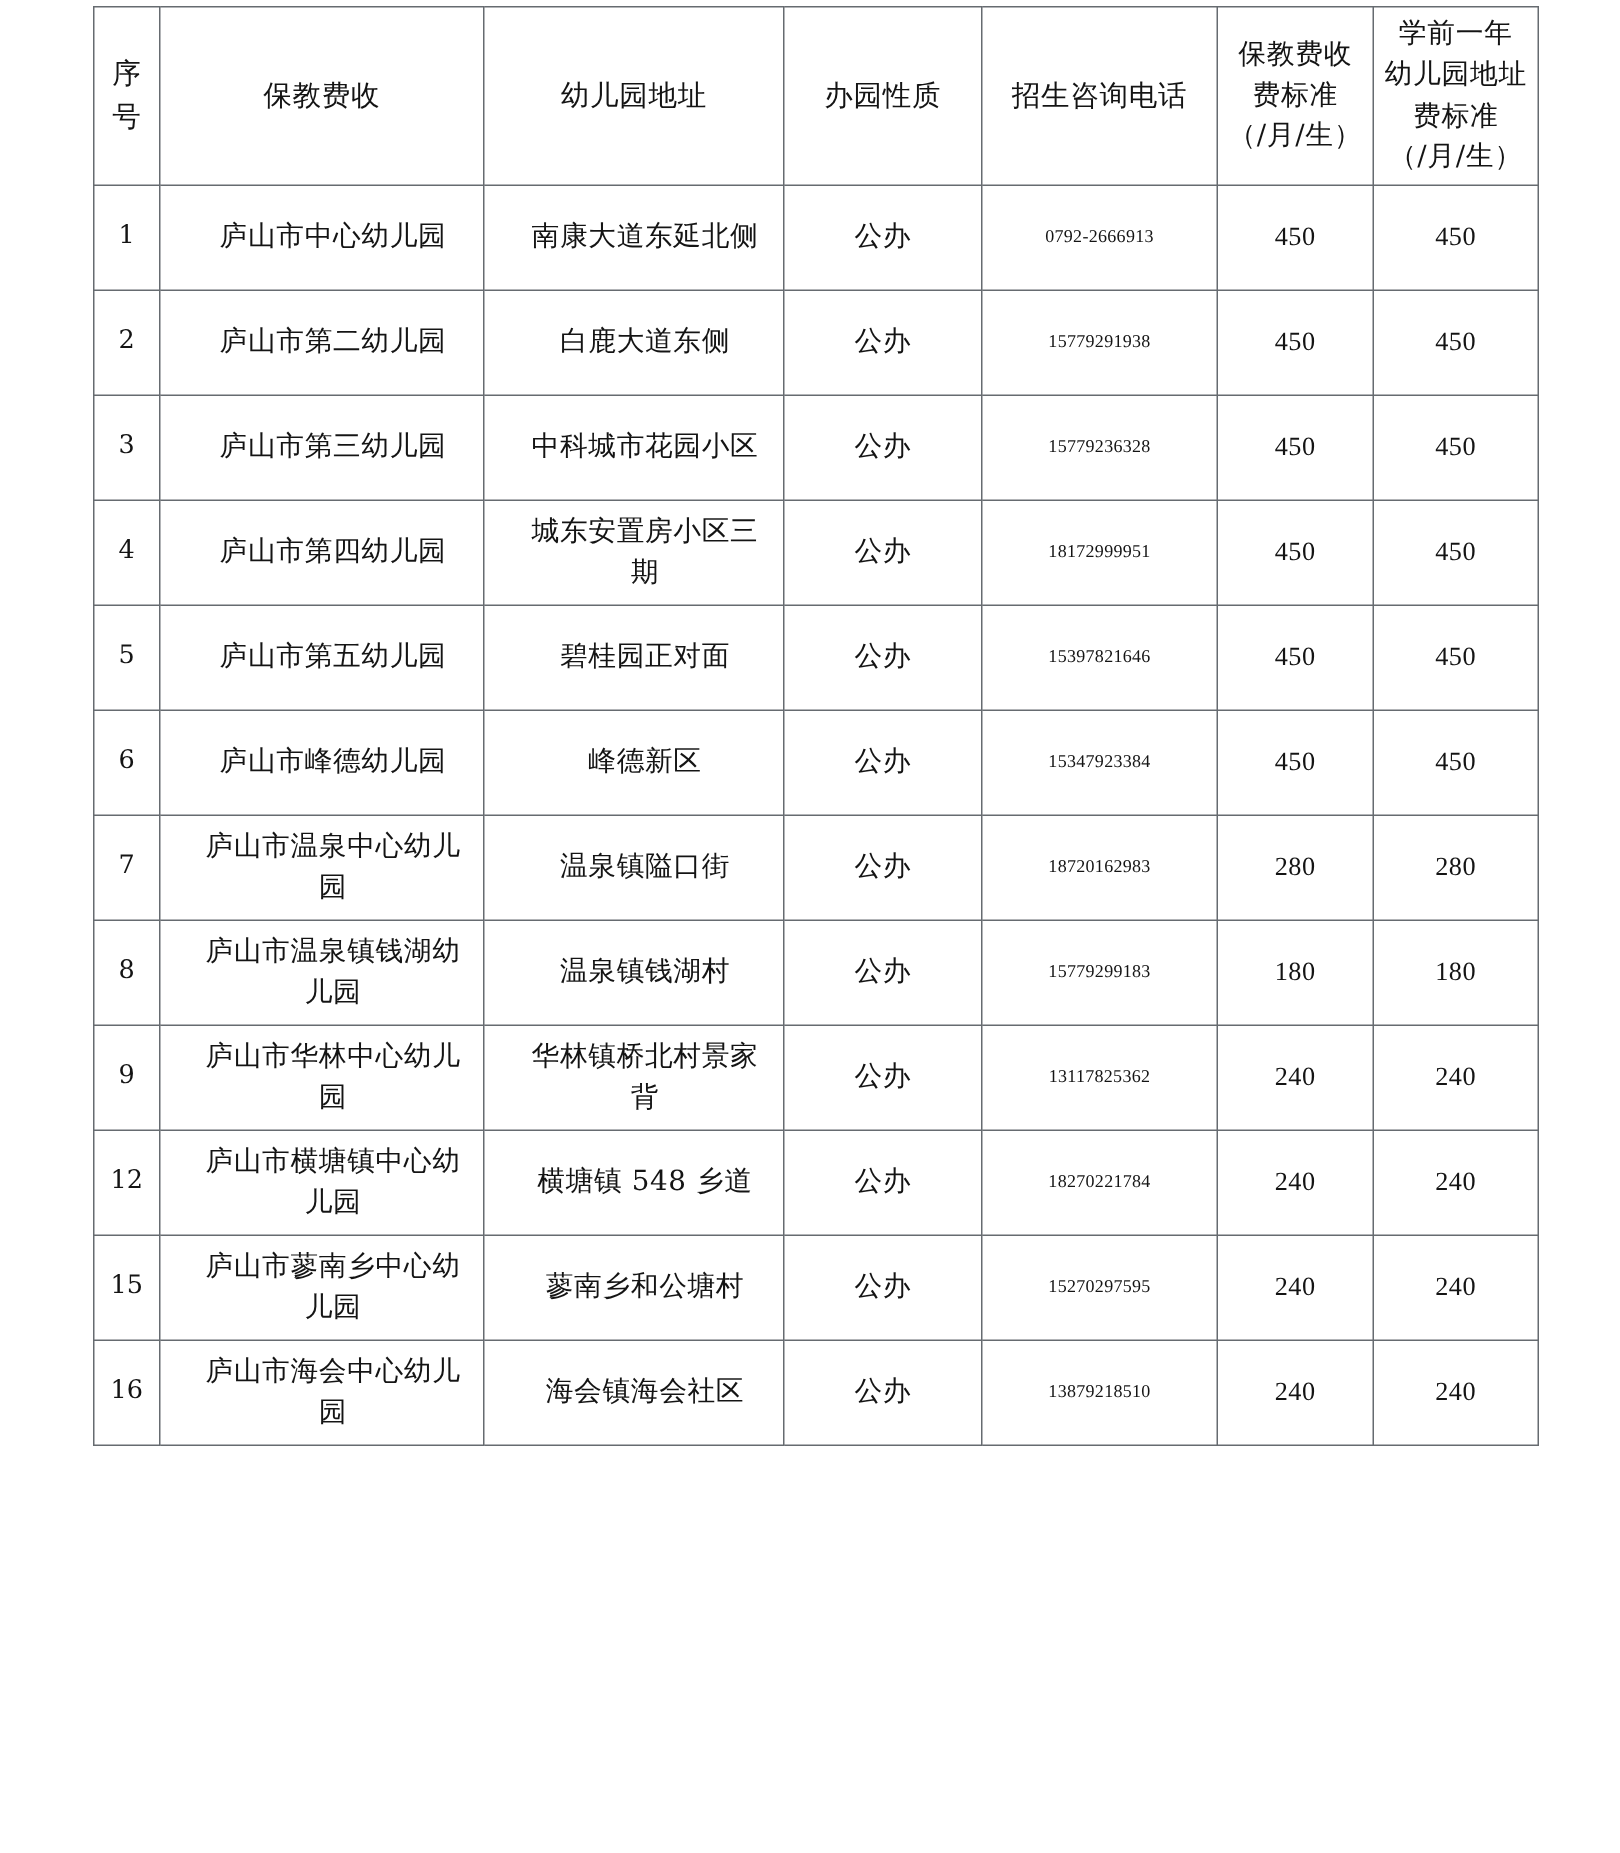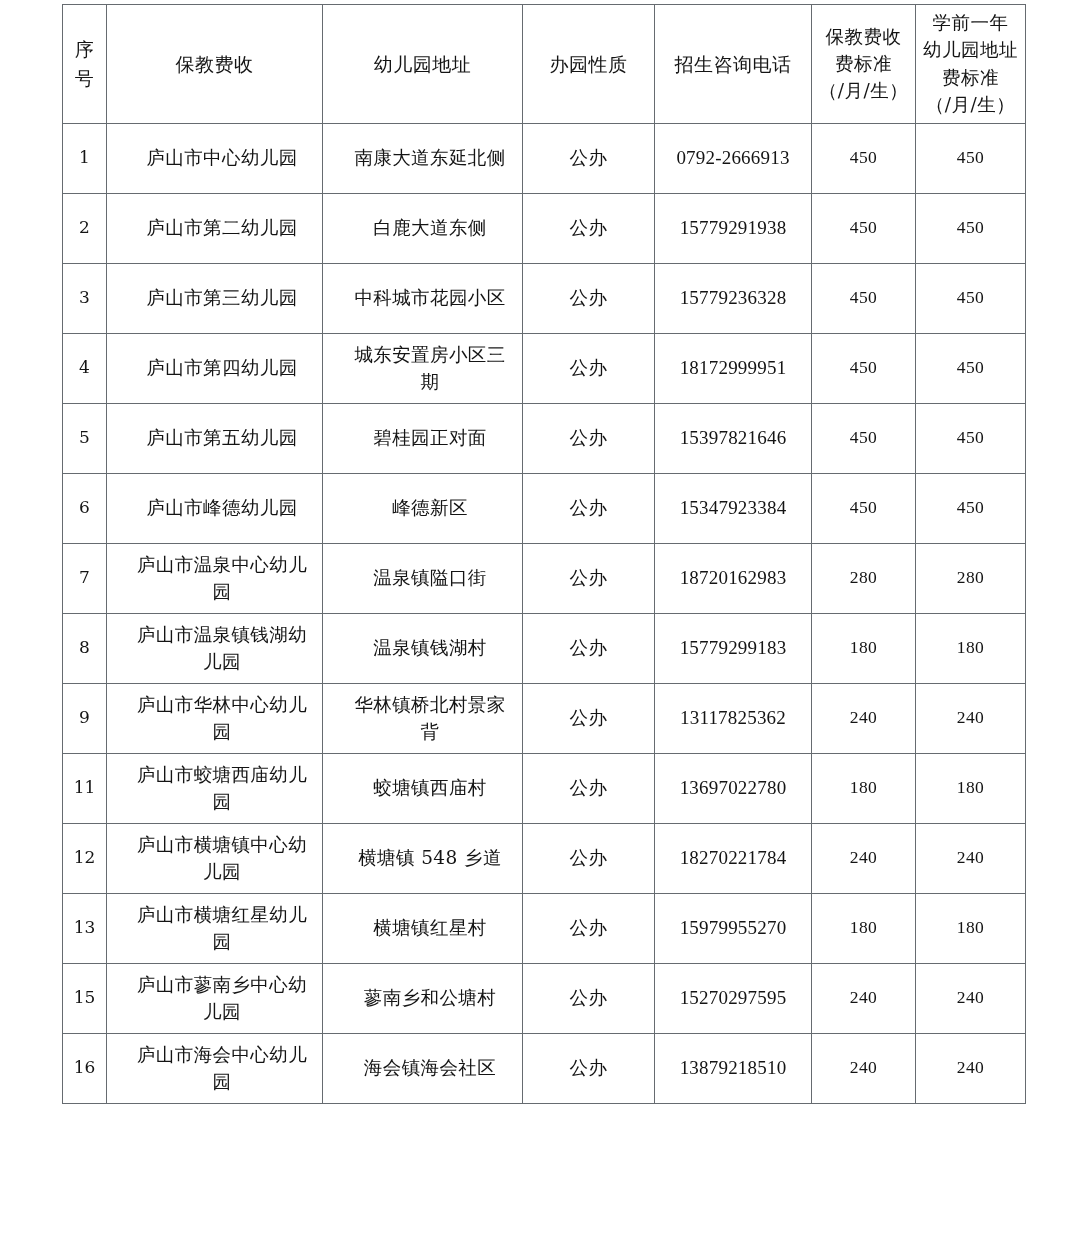--- a/index.html
+++ b/index.html
@@ -69,21 +69,21 @@
   tbody td {
     font-size: 18.5px;
     letter-spacing: 0.4px;
   }
   tbody td.idx {
     font-size: 17px;
     letter-spacing: 0;
     font-family: "DejaVu Serif", "Liberation Serif", serif;
   }
   tbody td.phone {
-    font-size: 19px;
+    font-size: 12px;
     letter-spacing: 0.2px;
     font-family: "Liberation Serif", "DejaVu Serif", serif;
   }
   tbody td.num {
     font-size: 17.5px;
     letter-spacing: 0.4px;
     font-family: "Liberation Serif", "DejaVu Serif", serif;
     margin-top: 16px;
   }
   tbody td.name, tbody td.addr {
@@ -208,47 +208,29 @@
         <tr>
           <td class="idx">9</td>
           <td class="name">庐山市华林中心幼儿园</td>
           <td class="addr">华林镇桥北村景家背</td>
           <td class="type">公办</td>
           <td class="phone">13117825362</td>
           <td class="num">240</td>
           <td class="num">240</td>
         </tr>
         <tr>
-          <td class="idx">11</td>
-          <td class="name">庐山市蛟塘西庙幼儿园</td>
-          <td class="addr">蛟塘镇西庙村</td>
-          <td class="type">公办</td>
-          <td class="phone">13697022780</td>
-          <td class="num">180</td>
-          <td class="num">180</td>
-        </tr>
-        <tr>
           <td class="idx">12</td>
           <td class="name">庐山市横塘镇中心幼儿园</td>
           <td class="addr">横塘镇 548 乡道</td>
           <td class="type">公办</td>
           <td class="phone">18270221784</td>
           <td class="num">240</td>
           <td class="num">240</td>
         </tr>
         <tr>
-          <td class="idx">13</td>
-          <td class="name">庐山市横塘红星幼儿园</td>
-          <td class="addr">横塘镇红星村</td>
-          <td class="type">公办</td>
-          <td class="phone">15979955270</td>
-          <td class="num">180</td>
-          <td class="num">180</td>
-        </tr>
-        <tr>
           <td class="idx">15</td>
           <td class="name">庐山市蓼南乡中心幼儿园</td>
           <td class="addr">蓼南乡和公塘村</td>
           <td class="type">公办</td>
           <td class="phone">15270297595</td>
           <td class="num">240</td>
           <td class="num">240</td>
         </tr>
         <tr>
           <td class="idx">16</td>

